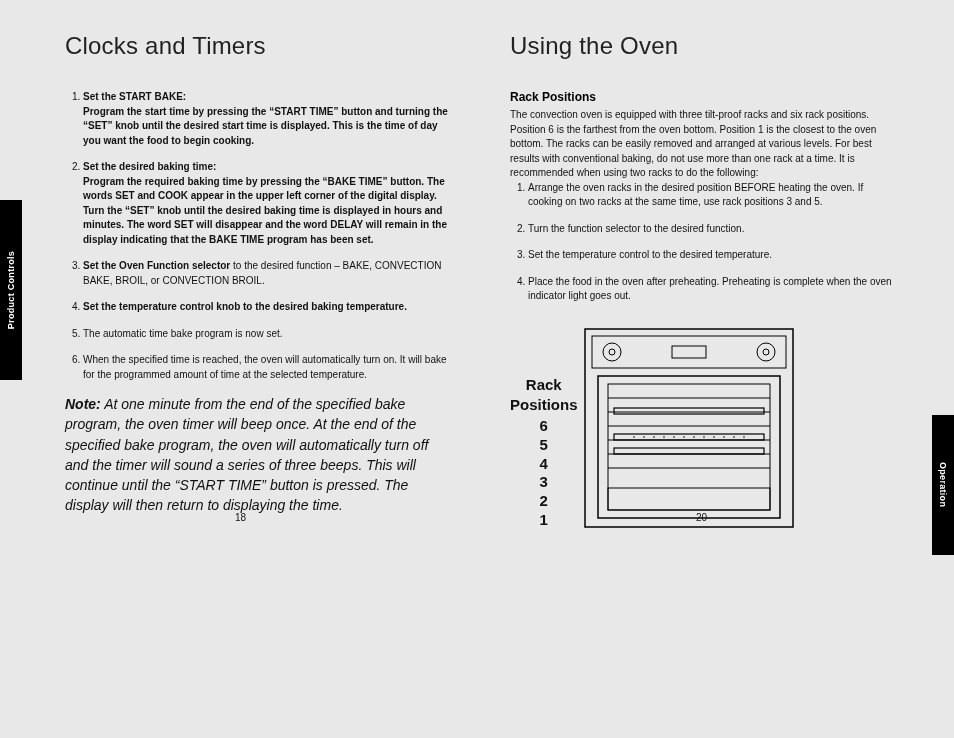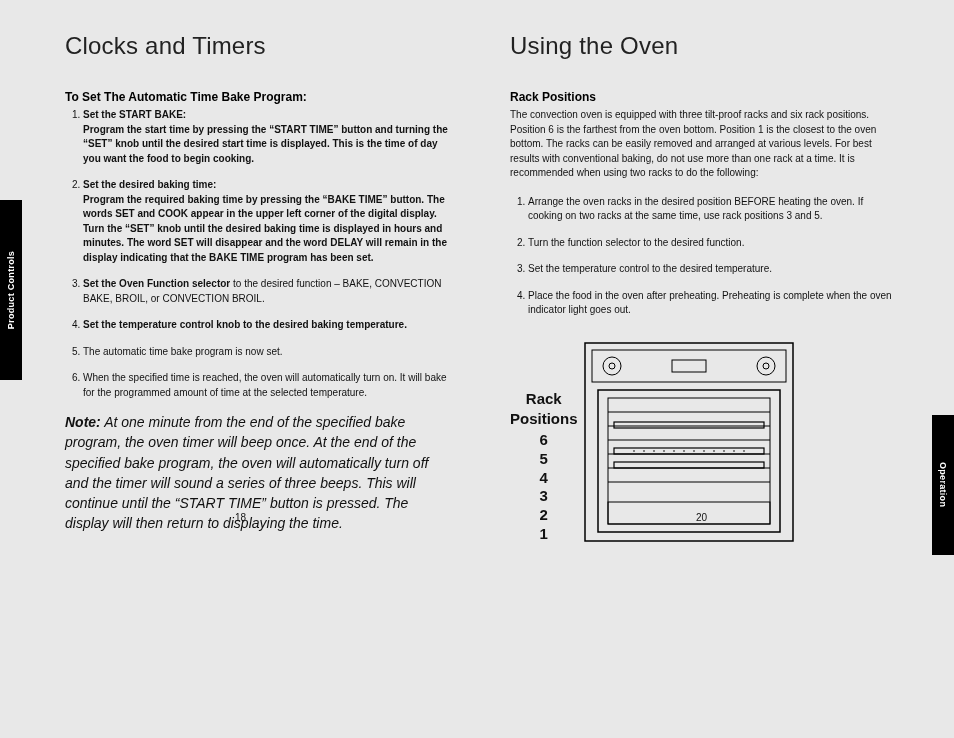--- a/index.html
+++ b/index.html
@@ -70,21 +70,20 @@
   h2.sub-title {
     font-size: 12px;
     font-weight: bold;
     color: #000;
     margin-bottom: 4px;
   }
   p.intro {
     font-size: 10px;
     line-height: 1.45;
     color: #111;
-    margin-bottom: 14px;
   }
   ol.steps {
     list-style: decimal;
     padding-left: 18px;
     font-size: 10px;
     color: #111;
   }
   ol.steps > li {
     margin-bottom: 12px;
     line-height: 1.45;
@@ -146,21 +145,20 @@
     <span>Product Controls</span>
   </div>
   <div class="side-tab side-tab-right">
     <span>Operation</span>
   </div>
 
   <div class="spread">
 
     <div class="col">
       <h1 class="section-title">Clocks and Timers</h1>
-      <h2 class="sub-title">To Set The Automatic Time Bake Program:</h2>
       <ol class="steps">
         <li>
           <span class="step-head">Set the START BAKE:</span>
           <span class="step-body">Program the start time by pressing the “START TIME” button and turning the “SET” knob until the desired start time is displayed. This is the time of day you want the food to begin cooking.</span>
         </li>
         <li>
           <span class="step-head">Set the desired baking time:</span>
           <span class="step-body">Program the required baking time by pressing the “BAKE TIME” button. The words SET and COOK appear in the upper left corner of the digital display. Turn the “SET” knob until the desired baking time is displayed in hours and minutes. The word SET will disappear and the word DELAY will remain in the display indicating that the BAKE TIME program has been set.</span>
         </li>
         <li>

